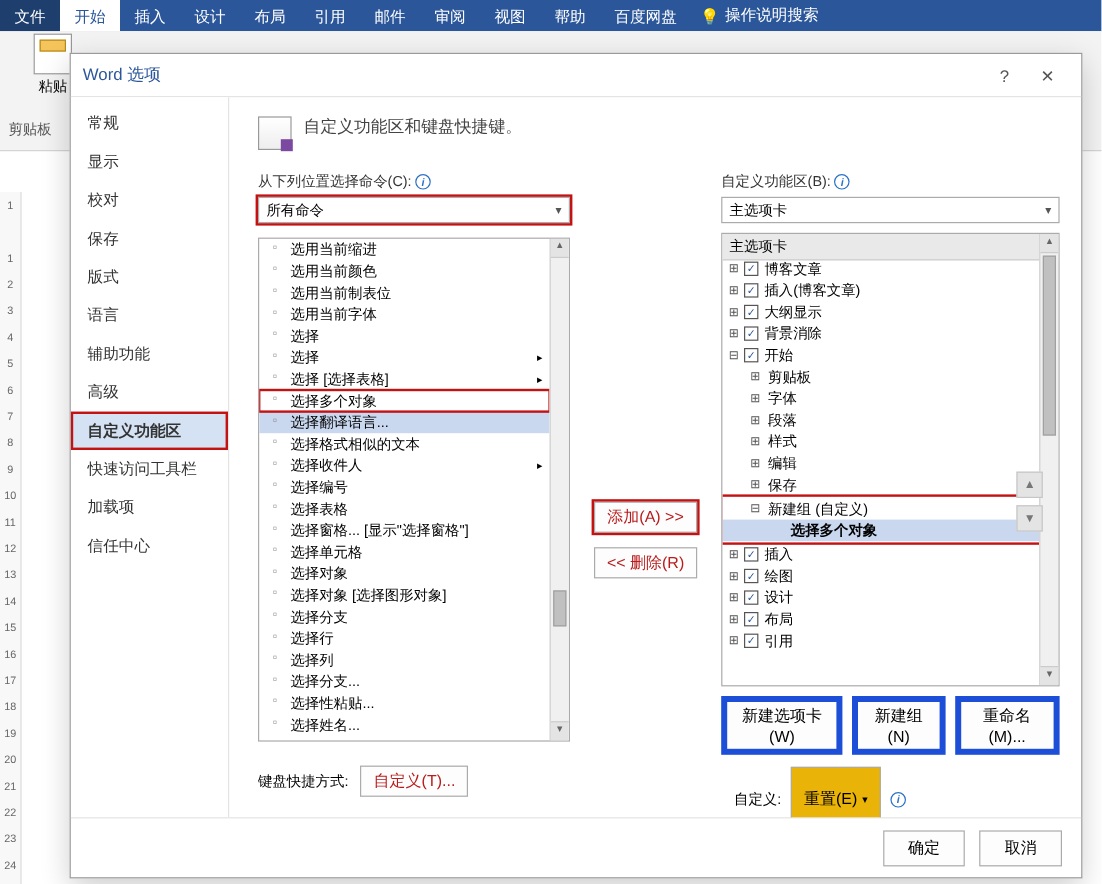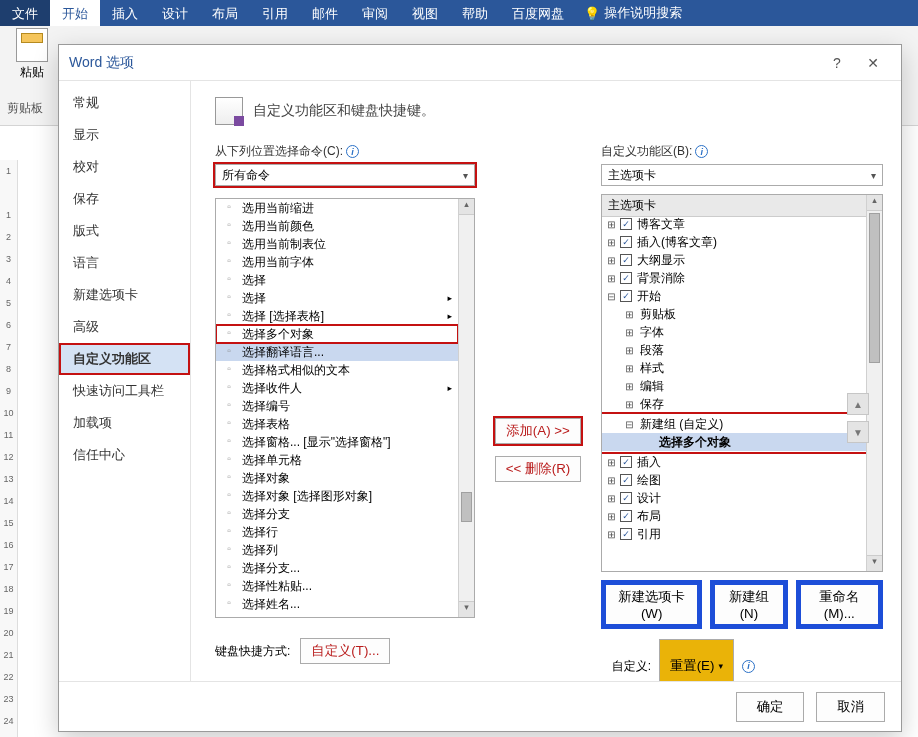--- a/index.html
+++ b/index.html
@@ -44,21 +44,21 @@
     }
     
     .subribbon {
       height: 100px;
       background: #f3f3f3;
       border-bottom: 1px solid #d4d4d4;
       position: relative;
     }
     .paste-group {
       position: absolute;
-      left: 8px;
+      left: 20px;
       top: 28px;
       width: 48px;
       text-align: center;
     }
     .paste-icon {
       width: 32px;
       height: 34px;
       background: #fff;
       border: 1px solid #999;
       margin: 0 auto 2px;
@@ -154,21 +154,20 @@
       font-weight: bold;
     }
     .dlg-main {
       flex: 1;
       padding: 16px 18px 10px 24px;
       position: relative;
       overflow: hidden;
     }
     .header-row {
       display: flex;
-      align-items: center;
       margin-bottom: 18px;
     }
     .header-icon {
       width: 28px; height: 28px;
       border: 1px solid #999;
       background: linear-gradient(#fff,#eee);
       margin-right: 10px;
       position: relative;
     }
     .header-icon::after {
@@ -452,21 +451,21 @@
     <div class="icon-btn">✕</div>
   </div>
   <div class="dlg-body">
     <div class="dlg-sidebar" id="sidebar">
         <div class="cat">常规</div>
         <div class="cat">显示</div>
         <div class="cat">校对</div>
         <div class="cat">保存</div>
         <div class="cat">版式</div>
         <div class="cat">语言</div>
-        <div class="cat">新建选项卡</div>
+        <div class="cat">辅助功能</div>
         <div class="cat">高级</div>
         <div class="cat selected">自定义功能区</div>
         <div class="cat">快速访问工具栏</div>
         <div class="cat">加载项</div>
         <div class="cat">信任中心</div>
       </div>
     <div class="dlg-main">
 
       <div class="header-row">
         <div class="header-icon"></div>

